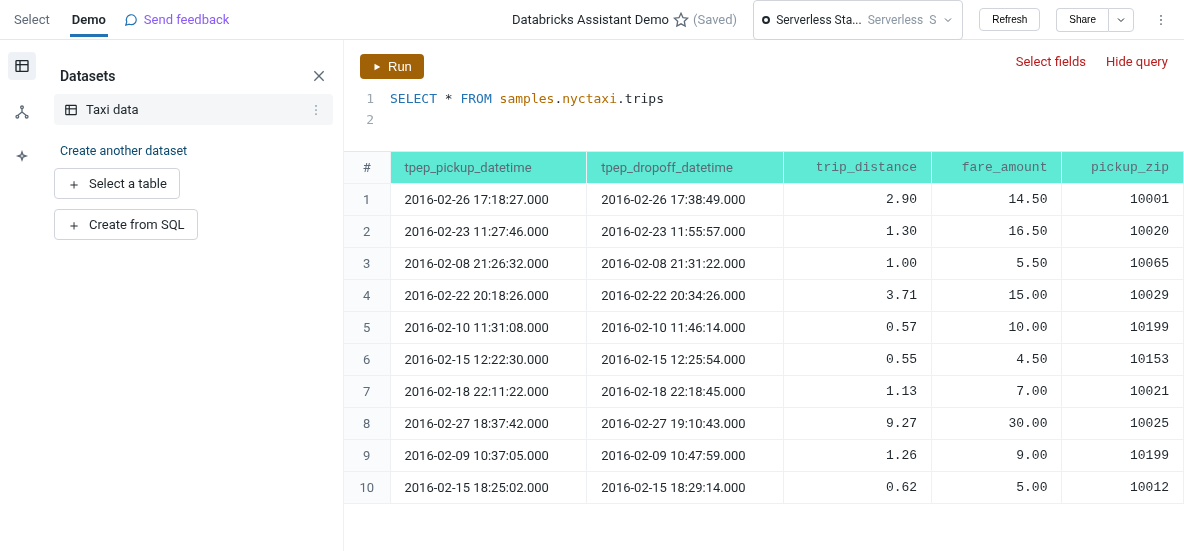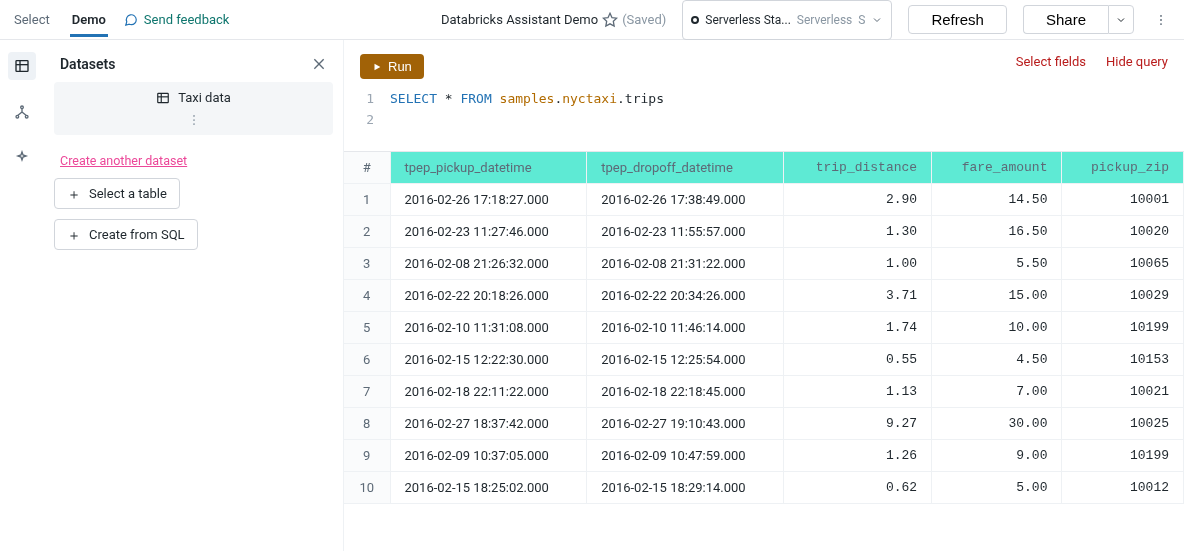--- a/index.html
+++ b/index.html
@@ -29,21 +29,21 @@
 .tab.active {
   color: #1f272d;
   font-weight: 600;
   border-bottom: 3px solid #2272b4;
   padding-bottom: 7px;
 }
 .feedback-link {
   display: flex;
   align-items: flex-end;
   gap: 6px;
-  color: #0f766e;
+  color: #8b5cf6;
   cursor: pointer;
 }
 .spacer { flex: 1; }
 .title-area { display: flex; align-items: center; gap: 4px; color: #5d6a77; }
 .title-text { color: #1f272d; }
 .saved { color: #8a97a3; }
 .pill {
   display: flex;
   align-items: center;
   gap: 6px;
@@ -53,23 +53,23 @@
   font-size: 12px;
   cursor: pointer;
 }
 .pill .dot {
   width: 8px; height: 8px; border: 2px solid #1f272d; border-radius: 50%;
 }
 .btn {
   border: 1px solid #d1d5db;
   border-radius: 4px;
   background: #fff;
-  padding: 5px 22px;
-  cursor: pointer;
-  font-size: 15px;
+  padding: 5px 12px;
+  cursor: pointer;
+  font-size: 10px;
 }
 .btn-chev {
   border: 1px solid #d1d5db;
   border-radius: 4px;
   background: #fff;
   padding: 5px 6px;
   cursor: pointer;
 }
 .kebab { cursor: pointer; padding: 4px; color: #5d6a77; }
 
@@ -95,33 +95,33 @@
 .rail-item.active { background: #eef2f6; color: #1f272d; }
 
 .sidebar {
   width: 300px;
   border-right: 1px solid #eef1f4;
   padding: 12px 10px;
 }
 .sidebar-head {
   display: flex; align-items: center; justify-content: space-between;
   padding: 4px 6px 10px;
+  margin-top: 12px;
 }
 .sidebar-title { font-weight: 600; font-size: 14px; }
 .ds-item {
   display: flex; align-items: center; gap: 8px;
   background: #f4f6f8;
   border-radius: 4px;
   padding: 8px 10px;
   cursor: pointer;
   justify-content: space-between;
-  flex-direction: column;
 }
 .ds-item-left { display: flex; align-items: center; gap: 8px; }
-.create-label { color: #ec4899; margin: 18px 6px 10px; font-size: 12.5px; text-decoration: underline; }
+.create-label { color: #0c4a6e; margin: 18px 6px 10px; font-size: 12.5px; }
 .sidebar-btn {
   display: flex; align-items: center; gap: 8px;
   border: 1px solid #d1d5db; border-radius: 4px;
   padding: 7px 12px; margin: 0 0 10px 0;
   cursor: pointer; background: #fff;
   width: fit-content;
 }
 .plus { font-size: 14px; line-height: 1; }
 
 .content { flex: 1; display: flex; flex-direction: column; overflow: hidden; }
@@ -342,21 +342,21 @@
               <td>2016-02-22 20:18:26.000</td>
               <td>2016-02-22 20:34:26.000</td>
               <td class="num">3.71</td>
               <td class="num">15.00</td>
               <td class="num">10029</td>
             </tr>
             <tr>
               <td>5</td>
               <td>2016-02-10 11:31:08.000</td>
               <td>2016-02-10 11:46:14.000</td>
-              <td class="num">1.74</td>
+              <td class="num">0.57</td>
               <td class="num">10.00</td>
               <td class="num">10199</td>
             </tr>
             <tr>
               <td>6</td>
               <td>2016-02-15 12:22:30.000</td>
               <td>2016-02-15 12:25:54.000</td>
               <td class="num">0.55</td>
               <td class="num">4.50</td>
               <td class="num">10153</td>

